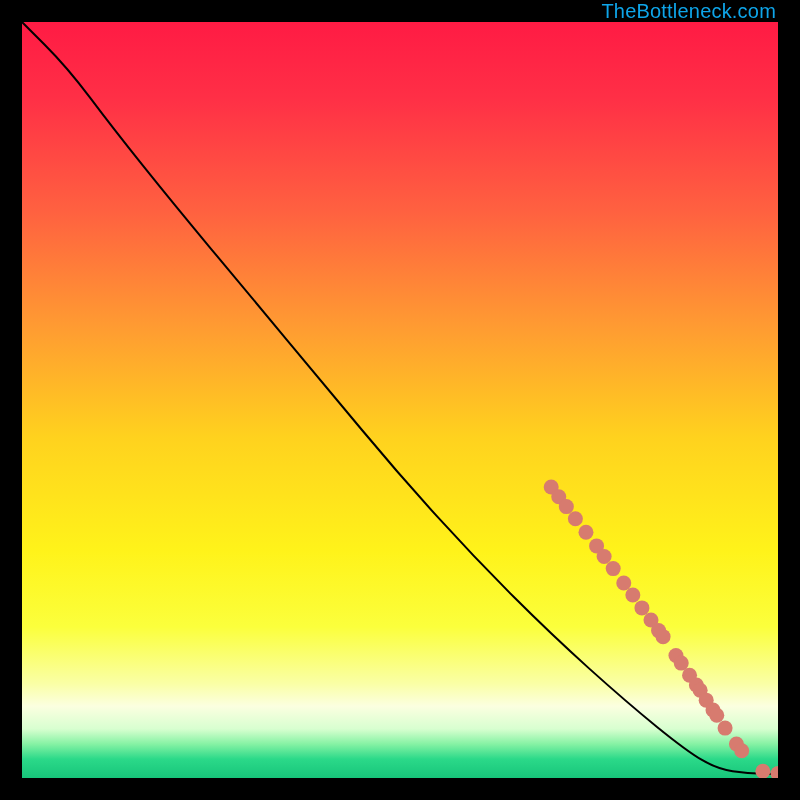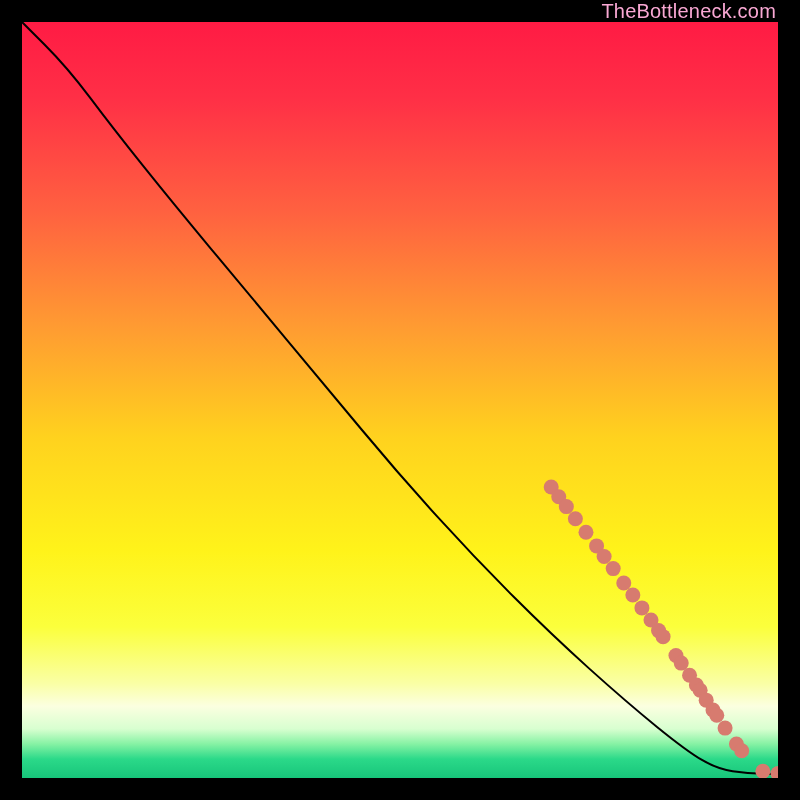--- a/index.html
+++ b/index.html
@@ -17,21 +17,21 @@
     width: 756px;
     height: 756px;
     background: #000;
   }
   .watermark {
     position: absolute;
     top: 0px;
     right: 24px;
     font-family: Arial, Helvetica, sans-serif;
     font-size: 20px;
-    color: #f9a8d4;
+    color: #0ea5e9;
     letter-spacing: 0.2px;
   }
   svg { display: block; }
 </style>
 </head>
 <body>
 
 <div class="frame">
   <svg id="chart-svg" width="756" height="756" viewBox="0 0 756 756">
     <defs>

